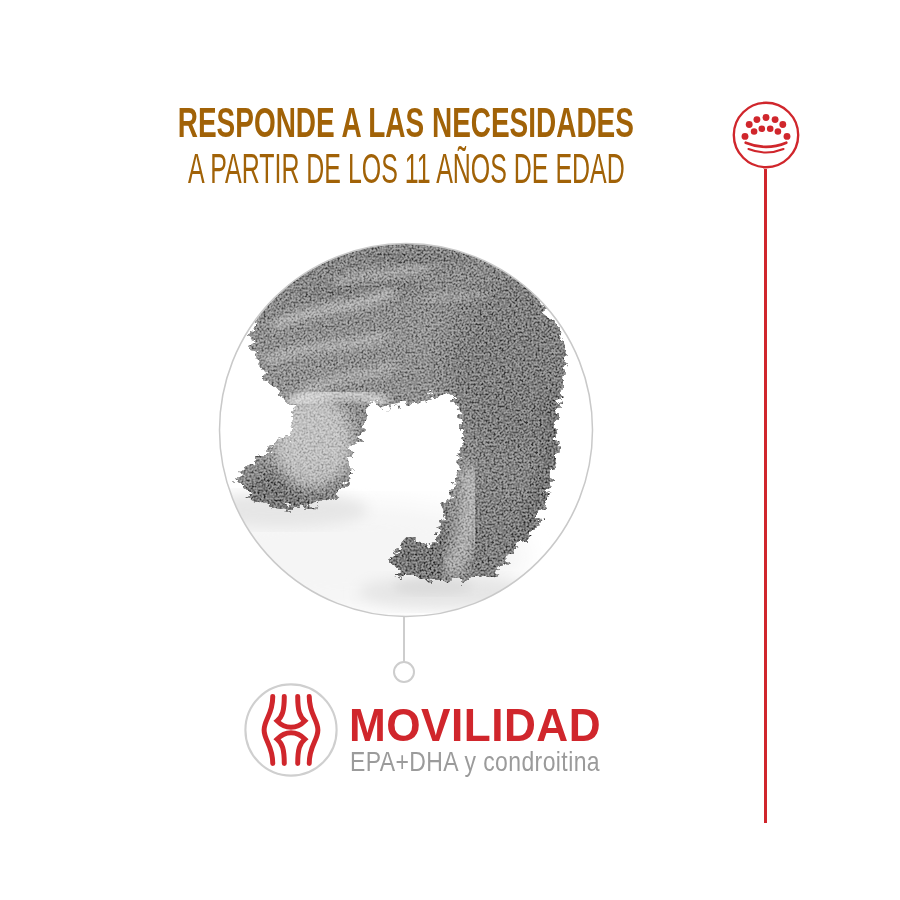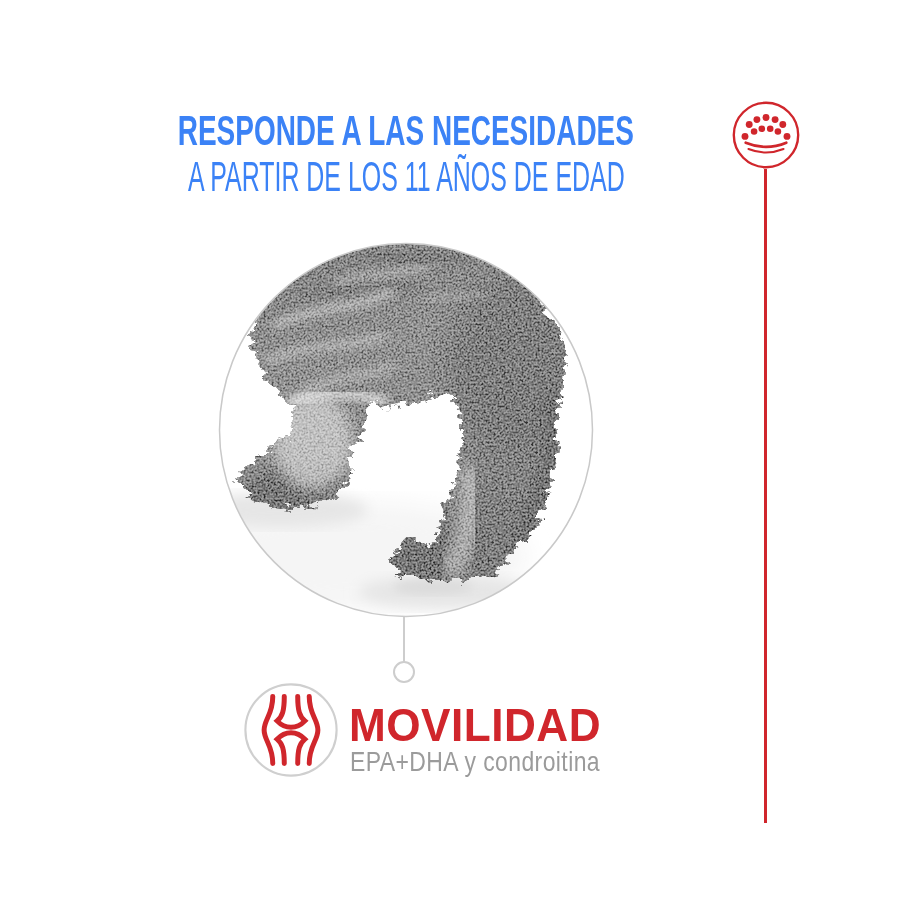--- a/index.html
+++ b/index.html
@@ -1,21 +1,21 @@
 <!DOCTYPE html>
 <html><head>
 <meta charset="utf-8">
 <style>
   html,body{margin:0;padding:0;background:#ffffff;}
   #stage{
     position:relative;width:900px;height:900px;background:#ffffff;overflow:hidden;
     font-family:"Liberation Sans",sans-serif;
   }
   
-  .headline{position:absolute;left:6px;top:108px;width:800px;text-align:center;color:#3b82f6;}
+  .headline{position:absolute;left:6px;top:100px;width:800px;text-align:center;color:#a16207;}
   .headline .hl{display:block;height:45.5px;line-height:45.5px;font-size:43px;white-space:nowrap;}
   .headline .hl>span{display:inline-block;transform-origin:50% 50%;}
   .hl-bold>span{font-weight:700;transform:scaleX(0.65);}
   .hl-light>span{font-weight:400;transform:scaleX(0.58);}
   
   .logo{position:absolute;left:731px;top:100px;width:70px;height:70px;}
   .red-rule{position:absolute;left:764px;top:169px;width:3px;height:654px;background:#d0262c;}
   
   .hero{position:absolute;left:218px;top:242px;width:376px;height:444px;}
   

